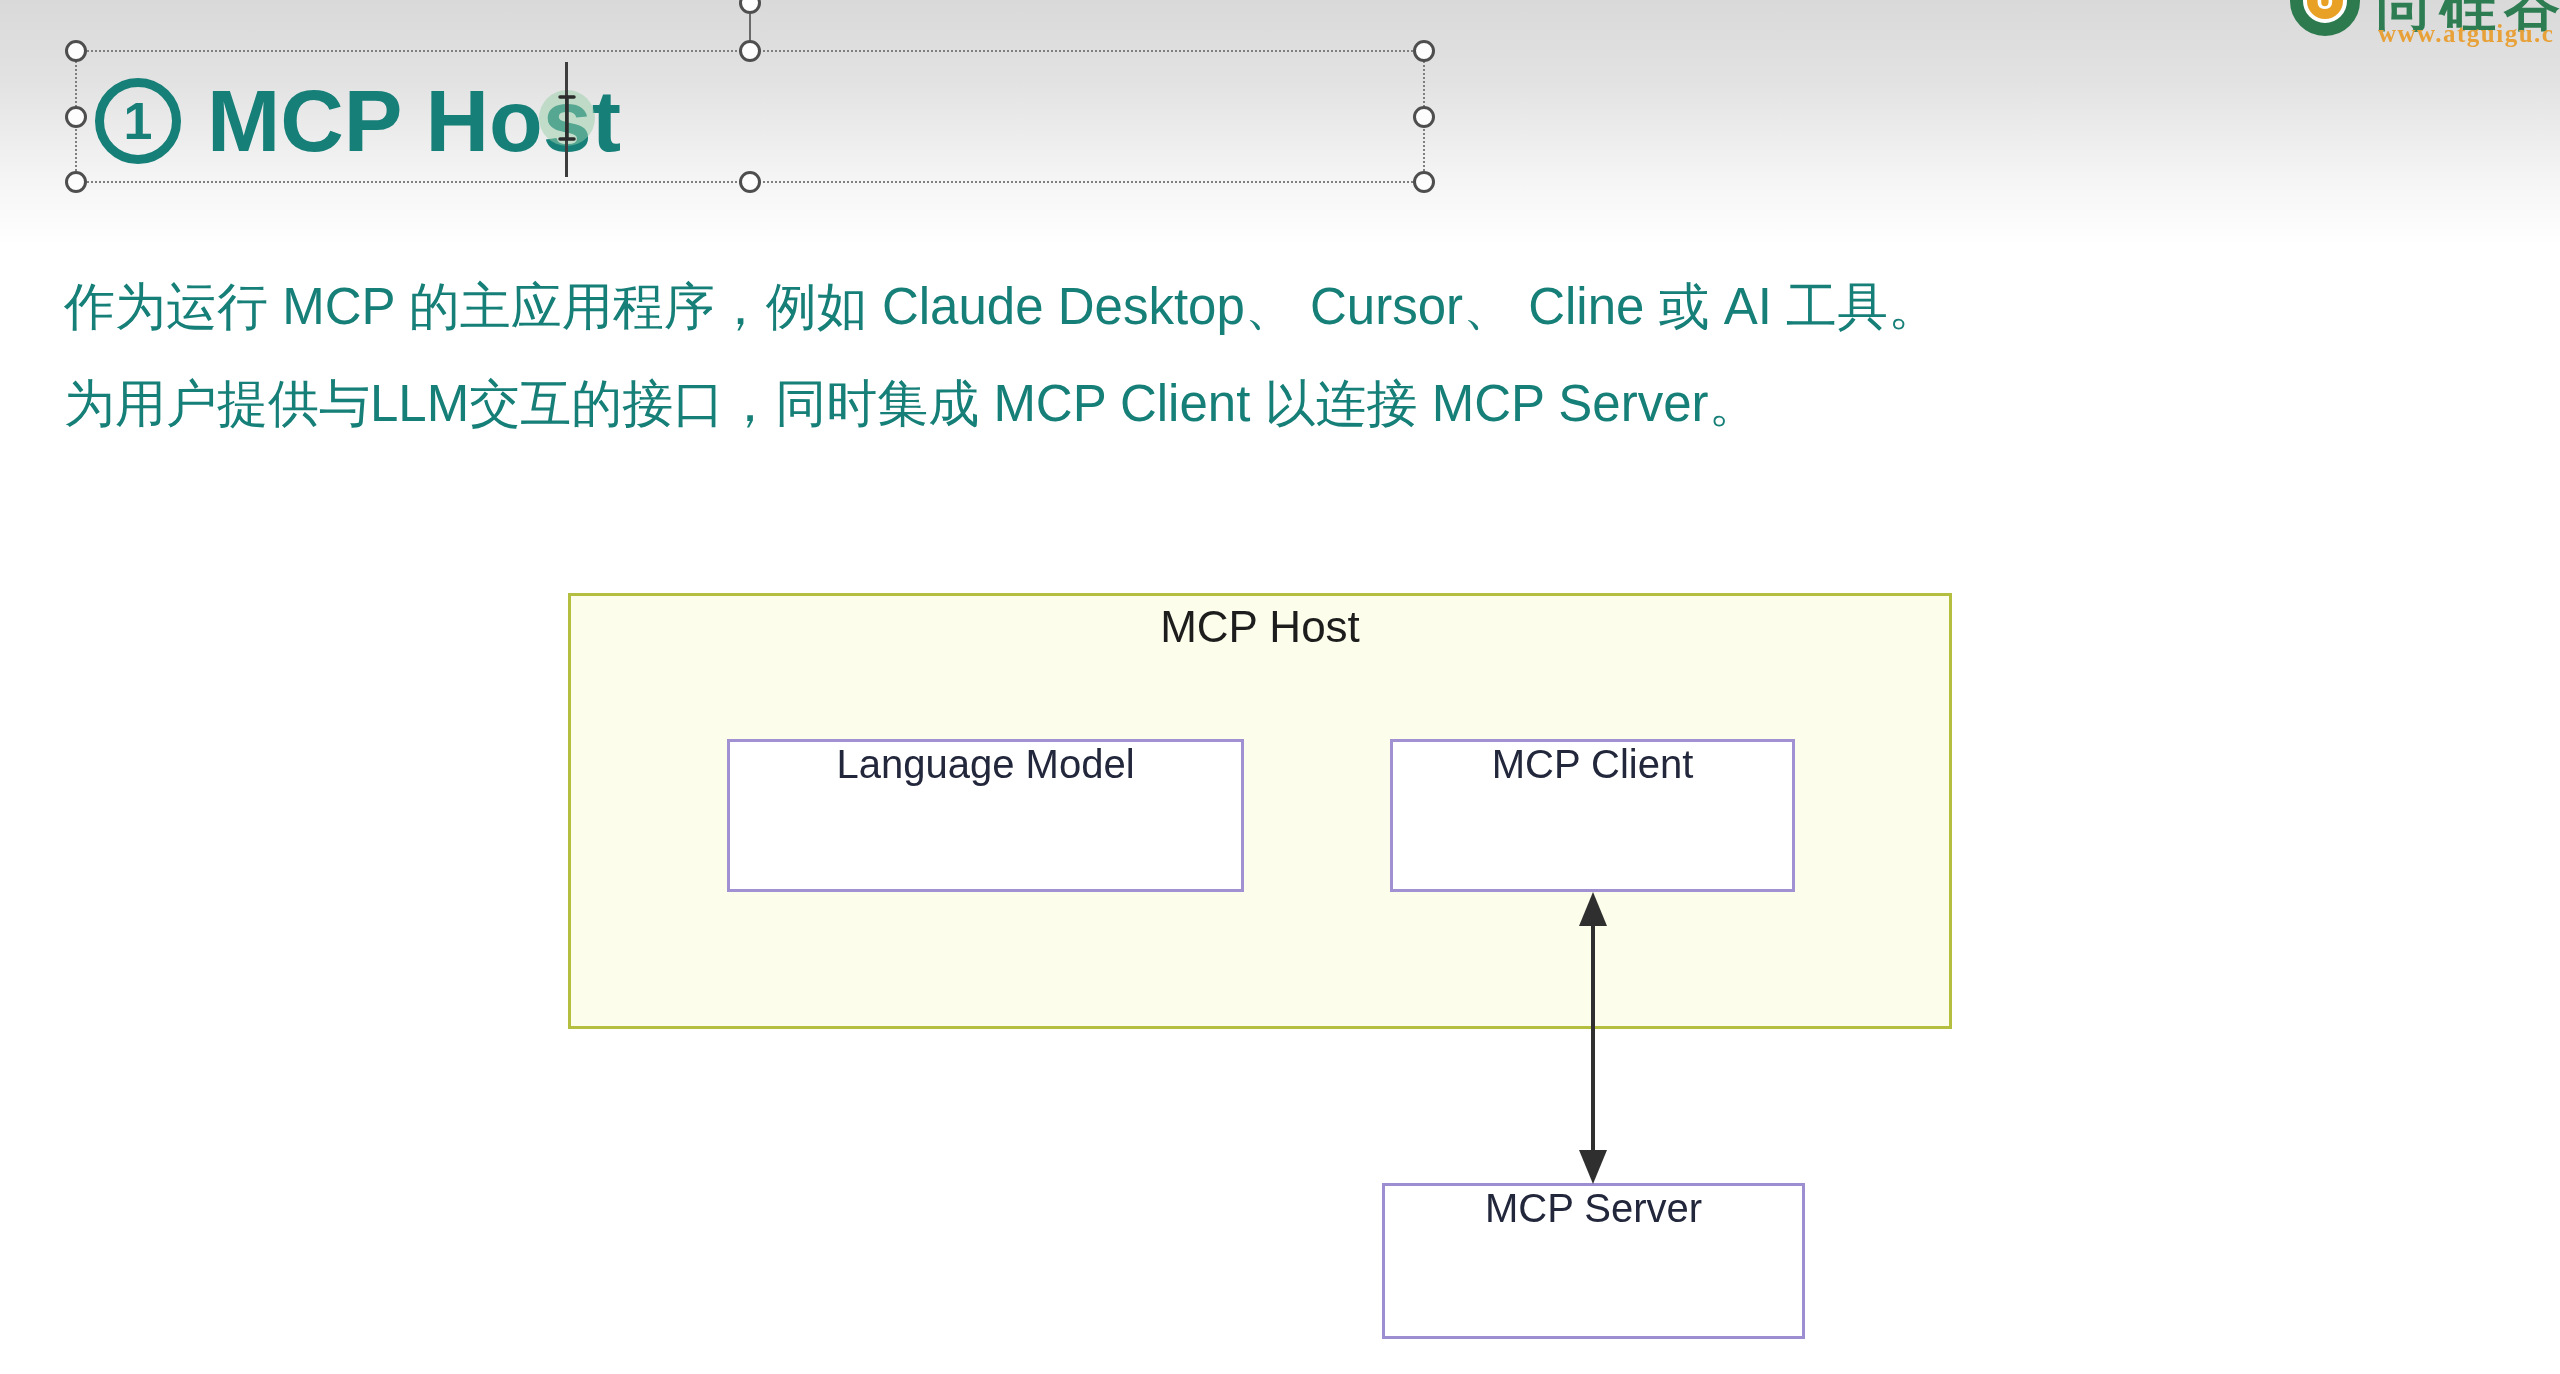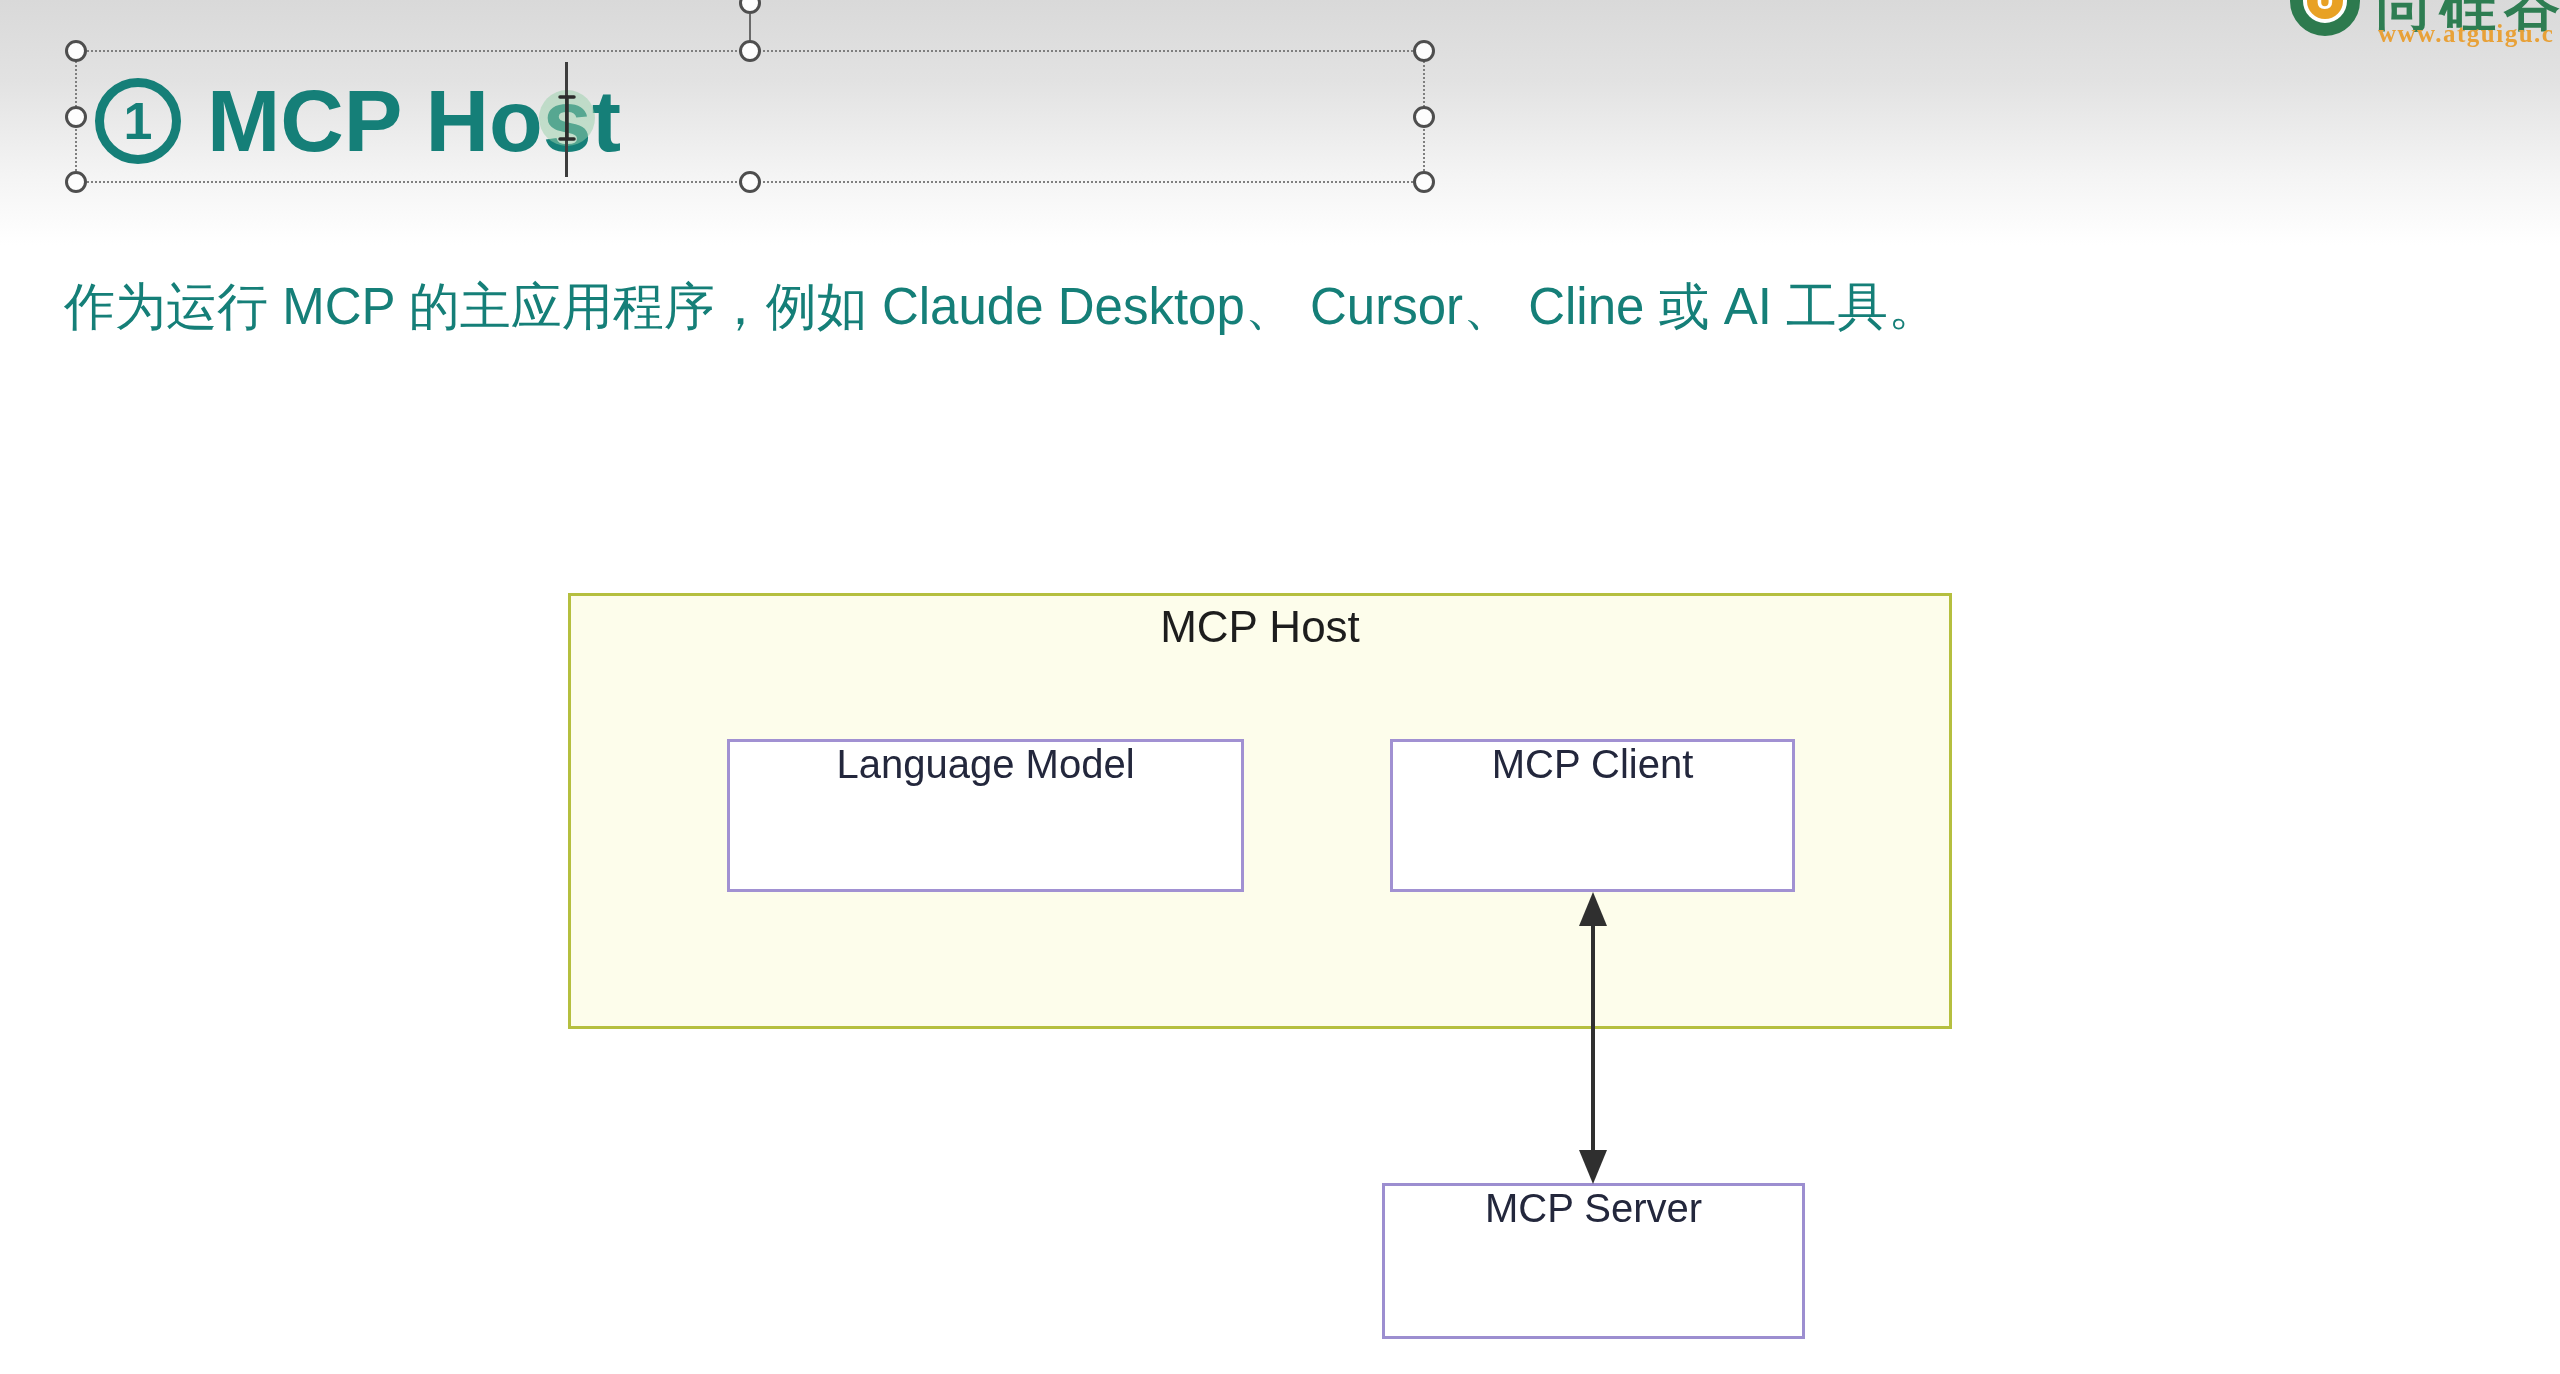--- a/index.html
+++ b/index.html
@@ -125,20 +125,21 @@
   <svg class="ibeam" width="30" height="48" viewBox="0 0 30 48">
     <g stroke="#2c2c2c" stroke-width="3.5" fill="none" stroke-linecap="round">
       <path d="M8 3 H22"></path>
       <path d="M15 3 V45"></path>
       <path d="M8 45 H22"></path>
     </g>
   </svg>
 
   <div class="desc">
     <div>作为运行 MCP 的主应用程序，例如 Claude Desktop、 Cursor、 Cline 或 AI 工具。</div>
+    <div>为用户提供与LLM交互的接口，同时集成 MCP Client 以连接 MCP Server。</div>
   </div>
 
   <div class="host-box"></div>
   <div class="host-label">MCP Host</div>
 
   <div class="node node-lm">
     <span>Language Model</span>
   </div>
   <div class="node node-client">
     <span>MCP Client</span>

